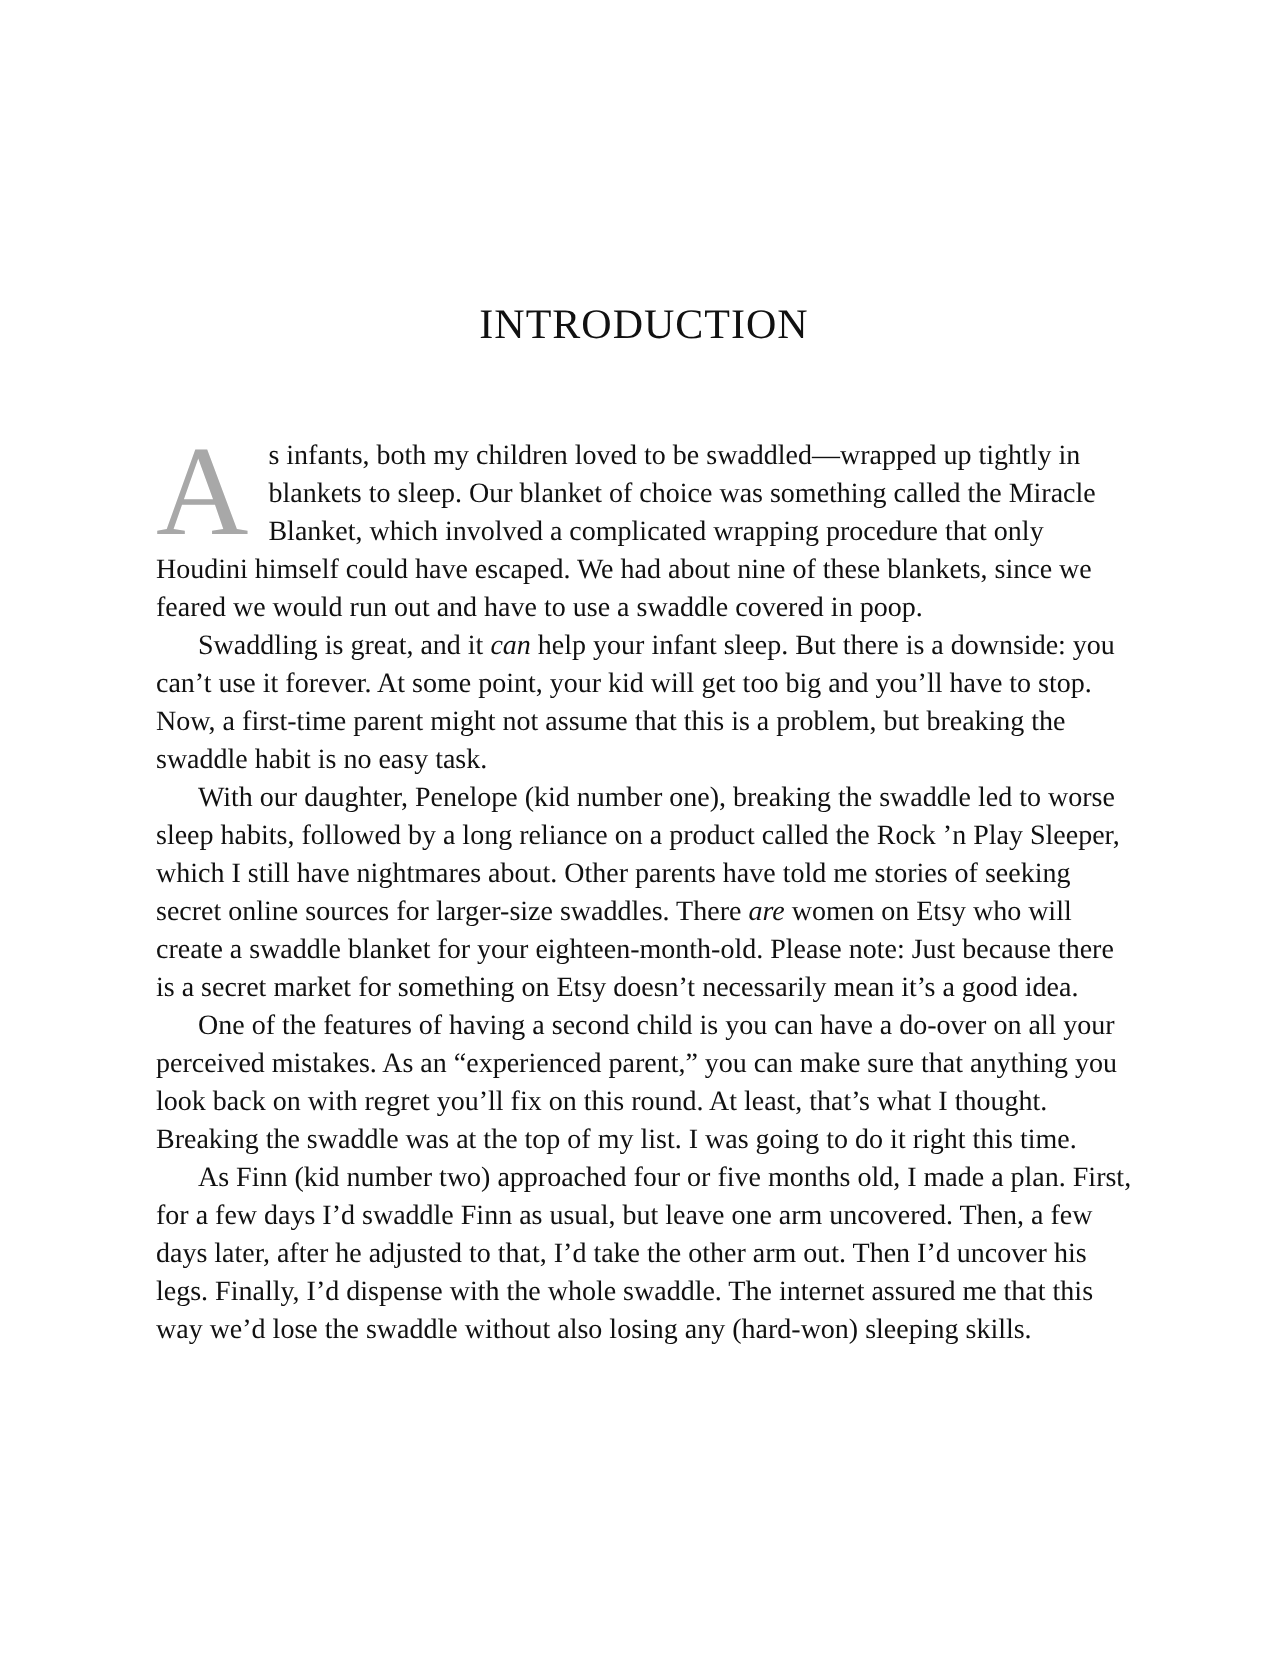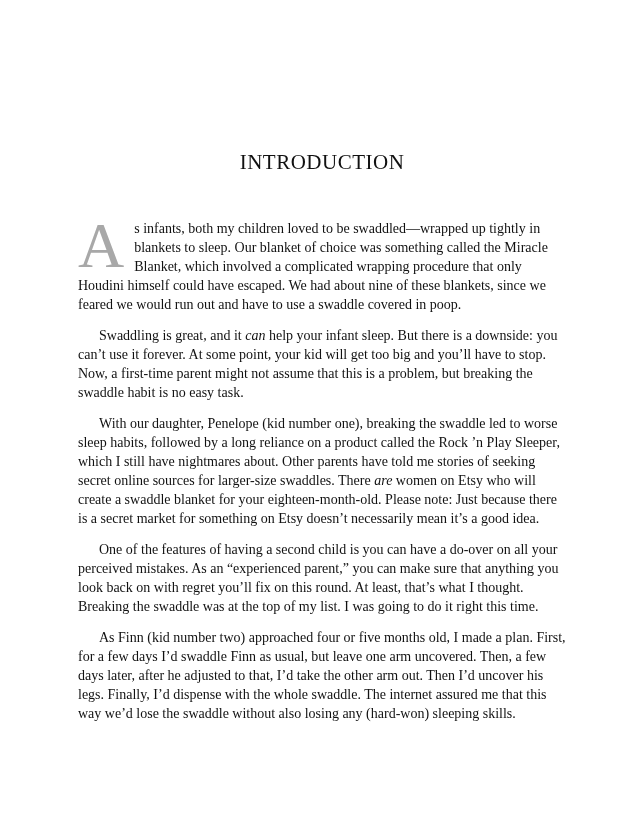--- a/index.html
+++ b/index.html
@@ -27,21 +27,21 @@
   .body-text {
     position: absolute;
     top: 219px;
     left: 78px;
     width: 490px;
     font-size: 14px;
     line-height: 19px;
     text-align: left;
   }
   .para { margin: 0; padding: 0; }
-  .para.indent { text-indent: 21px; margin-top: 12px; }
+  .para.indent { text-indent: 21px; }
   .dropcap {
     float: left;
     font-size: 64px;
     line-height: 53px;
     margin: 0 10px 0 0;
     color: #a8a8a8;
   }
   em { font-style: italic; }
 </style>
 </head>

